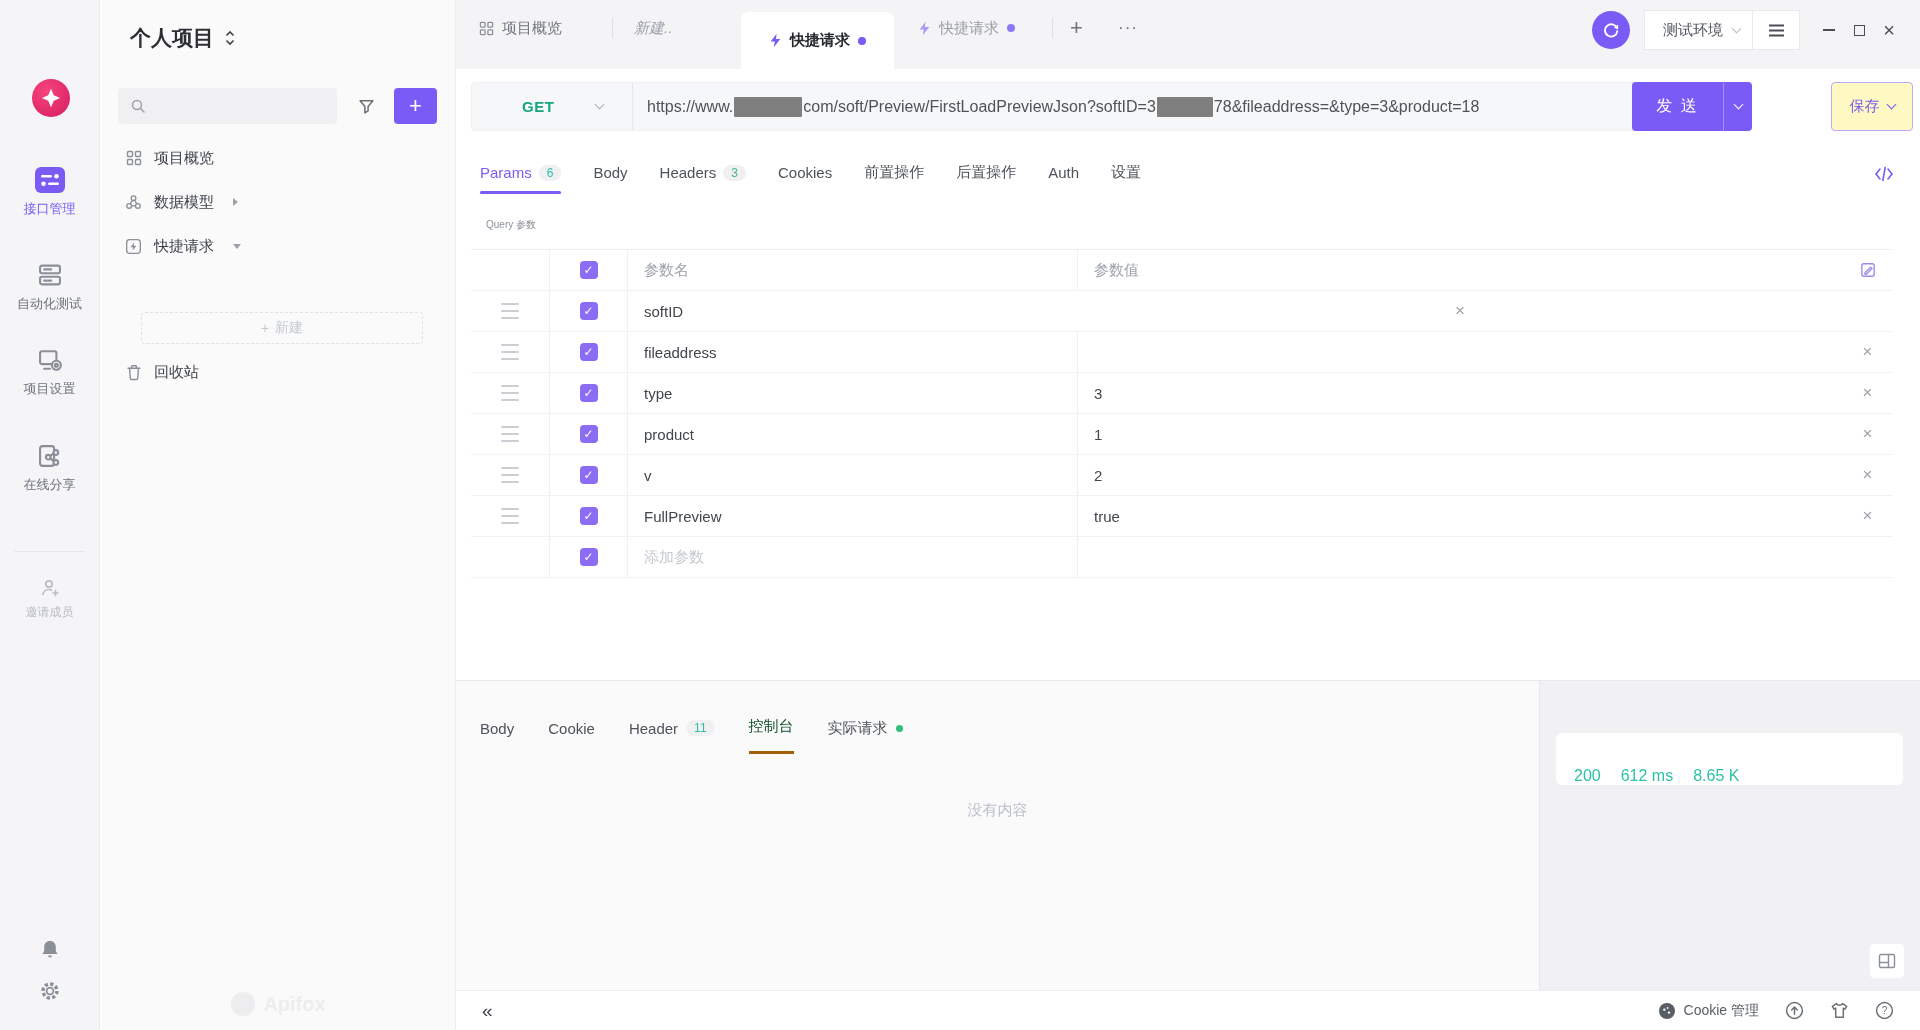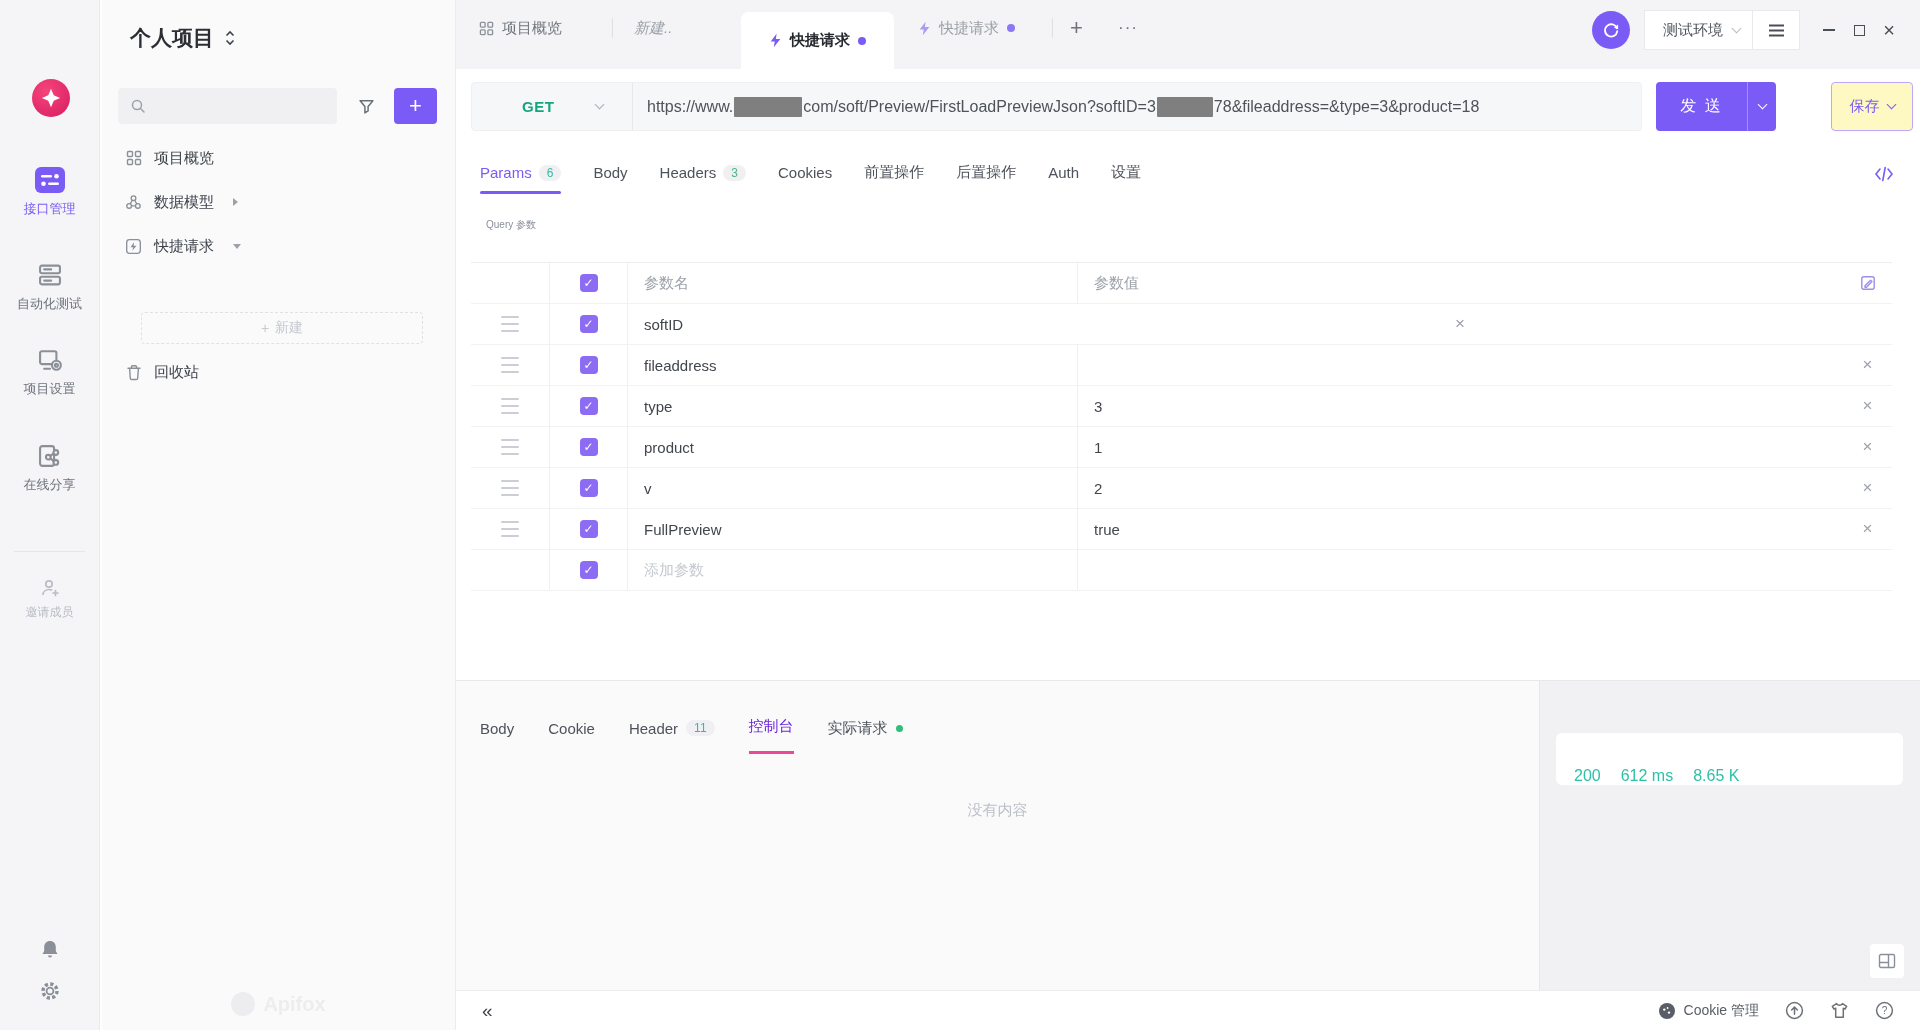--- a/index.html
+++ b/index.html
@@ -49,53 +49,53 @@
   .mini{width:12px;height:2px;background:#4A4E55;}
   .sq{width:11px;height:11px;border:1.5px solid #4A4E55;}
   .xx{font-size:20px;color:#4A4E55;line-height:1;}
 
   .urlbar{position:absolute;top:82px;left:15px;width:1171px;height:49px;background:#F6F7F9;border:1px solid #F0F0F3;border-radius:4px;display:flex;align-items:center;overflow:hidden;}
   .method{width:161px;height:100%;display:flex;align-items:center;border-right:1px solid #E8E8EB;cursor:pointer;flex:none;}
   .method b{color:#16A57F;font-size:15px;font-weight:700;margin-left:50px;letter-spacing:.5px;}
   .method .chev{color:#A9AEB6;margin-left:42px;}
   .url-text{padding-left:14px;font-size:16px;color:#4E5359;white-space:nowrap;display:flex;align-items:center;cursor:text;}
   .redact{display:inline-block;height:20px;background:#7F7F7F;border-radius:1px;margin:0 1px;}
-  .send-btn{position:absolute;left:1200px;top:82px;width:120px;height:49px;background:#7A5BF5;border-radius:4px;color:#fff;display:flex;cursor:pointer;}
+  .send-btn{position:absolute;left:1176px;top:82px;width:120px;height:49px;background:#7A5BF5;border-radius:4px;color:#fff;display:flex;cursor:pointer;}
   .send-main{flex:1;display:flex;align-items:center;justify-content:center;font-size:16px;letter-spacing:2px;}
   .send-caret{width:29px;border-left:1px solid rgba(255,255,255,.32);display:flex;align-items:center;justify-content:center;}
   .save-btn{position:absolute;left:1349px;top:82px;width:82px;height:49px;background:#fef9c3;border:1px solid #BBA8F8;border-radius:4px;color:#7A5BF5;font-size:15px;gap:8px;cursor:pointer;margin-left:26px;}
 
   .req-tabs{position:absolute;top:163px;left:24px;display:flex;gap:32px;font-size:15px;color:#4E535B;}
   .req-tab{display:flex;align-items:center;gap:7px;padding-bottom:12px;cursor:pointer;position:relative;}
   .req-tab.active{color:#7A5BF5;}
   .req-tab.active::after{content:"";position:absolute;left:0;right:0;bottom:0;height:3px;background:#7A5BF5;border-radius:2px;}
   .badge{background:#F0F0F2;border-radius:9px;padding:1px 8px;font-size:12px;}
   .t-teal{color:#2BBFA5;} .t-green{color:#48B78A;}
   .code-btn{position:absolute;top:166px;right:26px;cursor:pointer;}
 
   .q-label{position:absolute;top:218px;left:30px;font-size:10px;color:#8B919B;}
-  .ptable{position:absolute;top:262px;left:15px;width:1421px;font-size:15px;color:#41464D;}
+  .ptable{position:absolute;top:249px;left:15px;width:1421px;font-size:15px;color:#41464D;}
   .prow{display:grid;grid-template-columns:78px 78px 450px 766px 49px;height:41px;border-bottom:1px solid #F1F2F4;}
   .phead{height:42px;border-top:1px solid #EDEEF1;color:#9CA1AA;}
   .pcell{height:100%;display:flex;align-items:center;padding-left:16px;}
   .cc{justify-content:center;padding-left:0;}
   .c-b{border-left:1px solid #EFF0F3;}
   .drag{cursor:grab;}
   .drag i{display:block;width:18px;height:2px;background:#CBCED4;margin:2.5px 0;border-radius:1px;}
   .drag{display:flex;flex-direction:column;align-items:center;justify-content:center;}
   .cb{width:18px;height:18px;background:#8B6CF3;border-radius:4px;display:flex;align-items:center;justify-content:center;color:#fff;font-size:12px;cursor:pointer;}
   .cb::after{content:"✓";font-weight:700;}
   .del{justify-content:center;color:#9CA1AA;font-size:17px;cursor:pointer;padding-left:0;}
   .ghost{color:#C5C9D0;}
 
   .split{position:absolute;top:680px;left:0;width:100%;height:310px;border-top:1px solid #E8E8EB;}
   .console{position:absolute;left:0;top:0;width:1083px;height:310px;background:#FAFAFB;}
   .c-tabs{position:absolute;top:36px;left:24px;display:flex;gap:34px;font-size:15px;color:#4E535B;}
   .c-tab{display:flex;align-items:center;gap:8px;padding-bottom:15px;cursor:pointer;}
-  .c-tab.active{color:#6d28d9;border-bottom:3px solid #ec4899;justify-content:flex-end;}
+  .c-tab.active{color:#14532d;border-bottom:3px solid #a16207;justify-content:flex-end;}
   .gdot{width:7px;height:7px;border-radius:50%;background:#30BE7B;}
   .c-empty{position:absolute;top:120px;width:1083px;text-align:center;color:#BCC0C8;font-size:15px;}
   .rpanel{position:absolute;left:1083px;top:0;width:381px;height:310px;background:#F1F1F4;border-left:1px solid #E7E7EA;}
   .rcard{position:absolute;left:16px;top:52px;width:347px;height:52px;background:#fff;border-radius:6px;display:flex;align-items:flex-end;gap:20px;padding:0 18px;font-size:16px;color:#2CC1A7;}
   .layout-btn{position:absolute;right:16px;bottom:13px;width:34px;height:34px;background:#fff;border-radius:4px;color:#8A8F98;cursor:pointer;}
 
   .bbar{position:absolute;left:0;bottom:0;width:100%;height:40px;background:#fff;border-top:1px solid #ECECEF;display:flex;align-items:center;justify-content:space-between;padding:0 26px;z-index:3;}
   .collapse{font-size:19px;color:#3E434B;cursor:pointer;}
   .bbar-right{display:flex;align-items:center;gap:26px;color:#6B7077;font-size:14px;}
   .cookie-group{display:flex;align-items:center;gap:8px;color:#595E66;cursor:pointer;}

